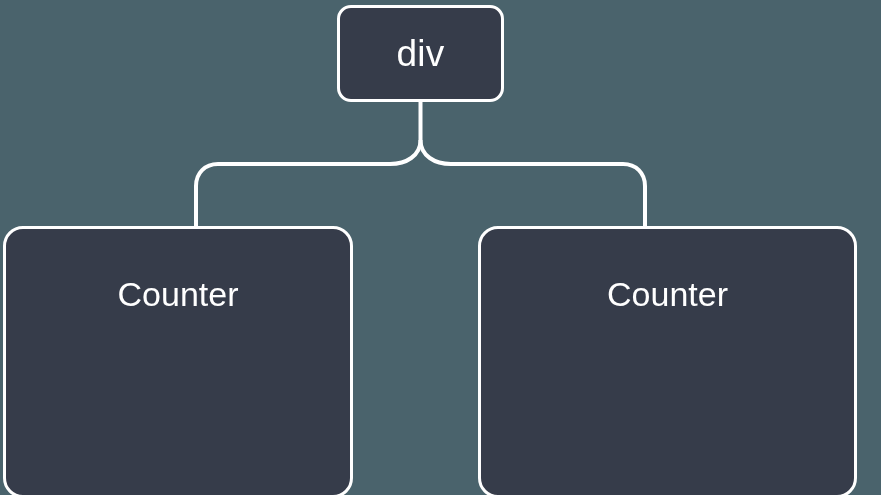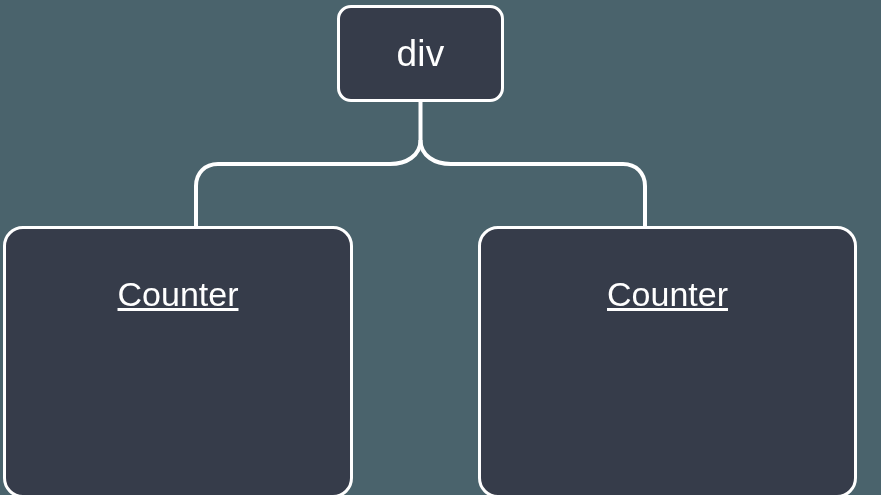--- a/index.html
+++ b/index.html
@@ -77,21 +77,20 @@
   .counter-title {
     position: absolute;
     left: 0;
     right: 0;
     top: 48px;
     text-align: center;
     color: #ffffff;
     font-size: 34px;
     font-weight: 400;
     line-height: 1;
-    text-decoration: underline;
   }
 </style>
 </head>
 <body>
 
 <div id="stage">
 
   <svg id="connectors" viewBox="0 0 881 495" width="881" height="495" fill="none">
 
     <path d="M 420.5 102 L 420.5 140" stroke="#ffffff" stroke-width="4" stroke-linecap="butt"></path>

